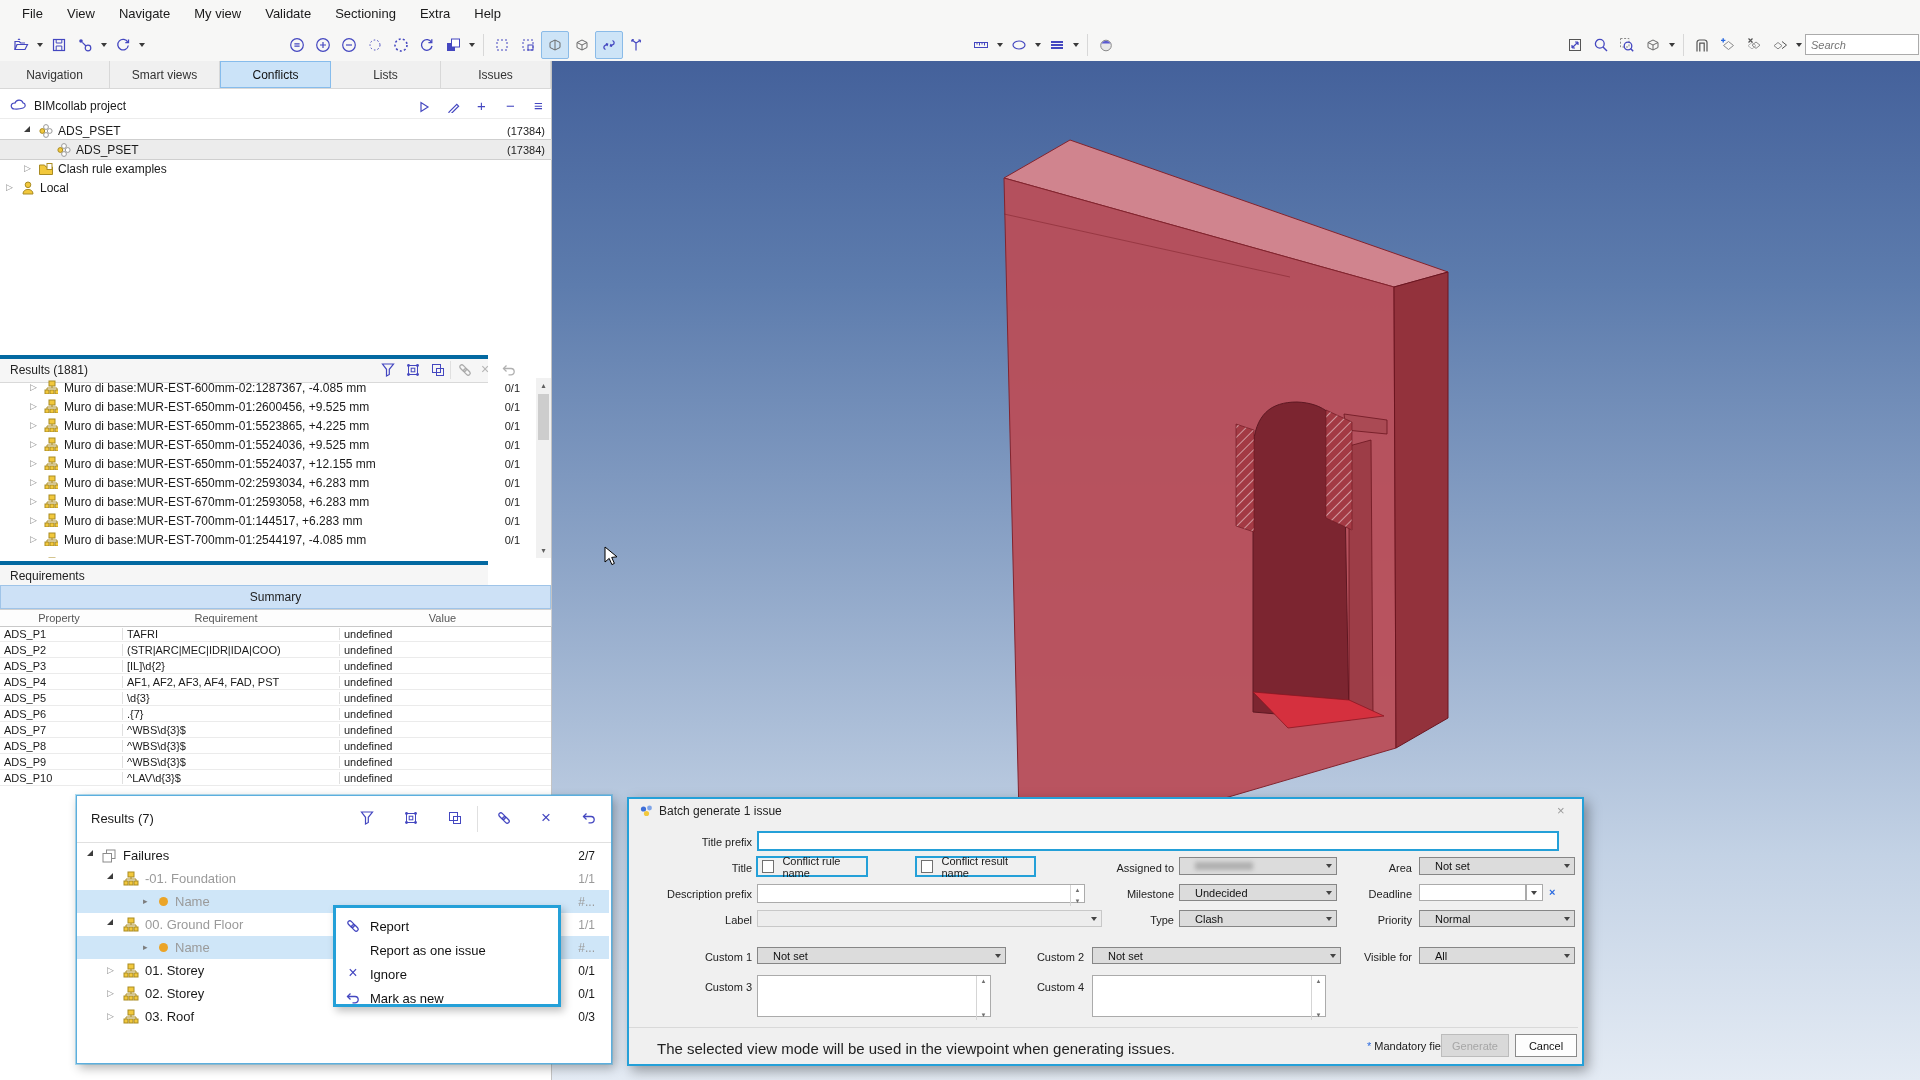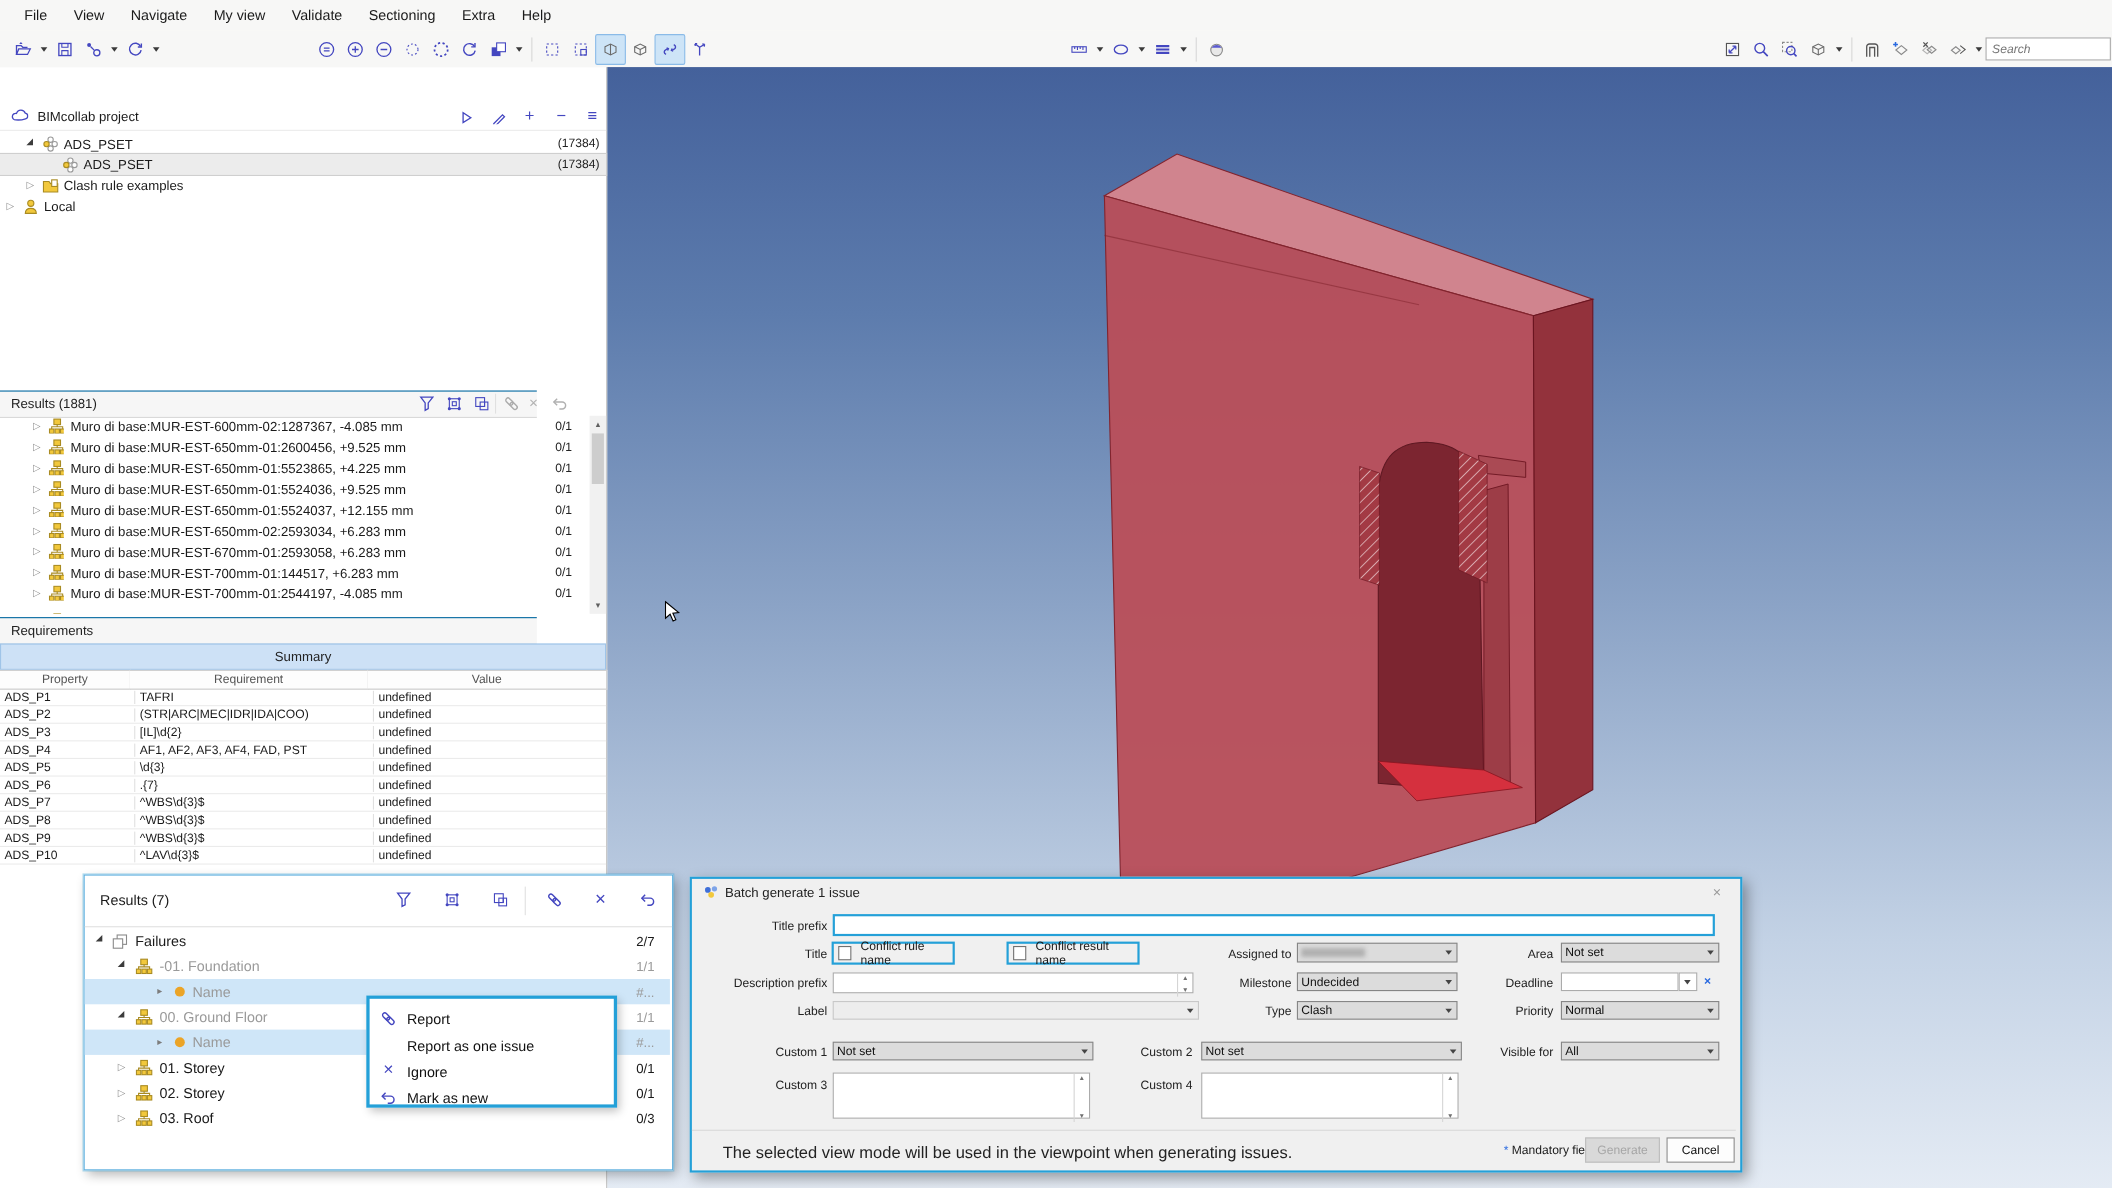--- a/index.html
+++ b/index.html
@@ -24,21 +24,21 @@
   .tab{flex:1;border-right:1px solid #d8d8d8;display:flex;align-items:center;justify-content:center;color:#333;background:#f0f0f0}
   .tab.active{background:#cbe3f8;border:1px solid #86bcec;color:#111}
   .phead{position:absolute;left:0;top:33px;width:551px;height:24px;border-bottom:1px solid #ececec}
   .g{display:inline-block;color:#4447c0;font-size:15px;line-height:15px}
   .trow{height:19px;display:flex;align-items:center;position:relative}
   .trow .lbl{font-size:12px;white-space:nowrap}
   .trow .cnt{position:absolute;right:6px;font-size:11px;color:#222}
   .sel{background:#ececec;outline:1px solid #cfcfcf}
   .exp{width:0;height:0;border-right:6px solid #3c3c3c;border-top:6px solid transparent;display:inline-block}
   .col{color:#8f8f8f;font-size:9px;line-height:9px;display:inline-block}
-  .shead{position:absolute;left:0;width:488px;height:23px;background:#f6f6f6;border-top:1px solid #0369a1;border-bottom:1px solid #d9d9d9}
+  .shead{position:absolute;left:0;width:488px;height:23px;background:#f6f6f6;border-top:4px solid #0369a1;border-bottom:1px solid #d9d9d9}
   .shead .t{position:absolute;left:10px;top:4px;font-size:12px;color:#222}
   .grayic{filter:grayscale(1) opacity(.45)}
   #reslist{position:absolute;left:0;top:317px;width:536px;height:180px;overflow:hidden}
   #reslist .trow .cnt{right:16px}
   #vscroll{position:absolute;left:536px;top:317px;width:15px;height:180px;background:#f1f1f1}
   #vscroll .sar{width:15px;height:15px;text-align:center;font-size:8px;color:#606060;line-height:15px}
   #vscroll .thumb{position:absolute;left:2px;top:16px;width:11px;height:46px;background:#cdcdcd}
   
   #sumband{position:absolute;left:0;top:524px;width:549px;height:22px;background:#cde1f6;border:1px solid #9fc4e8;
     display:flex;align-items:center;justify-content:center;color:#222}
@@ -63,21 +63,21 @@
   .mut{color:#9a9a9a}
   .dot{width:9px;height:9px;border-radius:50%;background:#eba427;display:inline-block}
   
   #cmenu{left:333px;top:905px;width:222px;height:96px;background:#fff;border:3px solid #24a0d8;box-shadow:3px 4px 8px rgba(0,0,0,.25)}
   .mi{height:24px;display:flex;align-items:flex-end;font-size:13px;color:#111}
   .mi .mic{width:34px;display:flex;justify-content:center}
   
   #dialog{left:627px;top:797px;width:953px;height:265px;background:#f0f0f0;border:2px solid #24a0d8;box-shadow:4px 5px 12px rgba(0,0,0,.35)}
   .dlbl{position:absolute;font-size:11px;color:#222;text-align:right;white-space:nowrap}
   .din{position:absolute;background:#fff;border:1px solid #ababab}
-  .combo{position:absolute;background:#dcdcdc;border:1px solid #868686;display:flex;align-items:center;font-size:11px;padding-left:3px;color:#111}
+  .combo{position:absolute;background:#dcdcdc;border:1px solid #868686;display:flex;align-items:center;font-size:11px;padding-left:15px;color:#111}
   .combo .cc{position:absolute;right:4px;top:6px;width:0;height:0;border:3px solid transparent;border-top:4px solid #444}
   .combo.dis{background:#ededed;border-color:#c8c8c8}
   .cbbox{position:absolute;border:2px solid #24a0d8;display:flex;align-items:center;padding-left:4px;gap:8px;font-size:11px}
   .cbx{width:11px;height:11px;background:#fff;border:1px solid #707070;display:inline-block}
   .spin{position:absolute;right:0;top:0;width:13px;height:100%;border-left:1px solid #d5d5d5;display:flex;flex-direction:column;
     align-items:center;justify-content:space-between;color:#707070;font-size:6px;padding:2px 0}
   .btn{position:absolute;height:21px;display:flex;align-items:center;justify-content:center;font-size:11px}
   #cursor{left:604px;top:546px;width:20px;height:22px;z-index:50}
 </style>
 </head>
@@ -491,20 +491,27 @@
     <polygon points="1344,414 1387,420 1387,434 1346,430" fill="#aa4a54" stroke="#6b1520" stroke-width="0.8"></polygon>
 
     <polygon points="1236,424 1254,430 1254,532 1236,526" fill="url(#hatch)" stroke="#6b1520" stroke-width="0.6"></polygon>
     <polygon points="1326,410 1352,422 1352,530 1326,518" fill="url(#hatch)" stroke="#6b1520" stroke-width="0.6"></polygon>
 
     <polygon points="1253,692 1349,700 1384,716 1288,728" fill="#d5303e" stroke="#8a1722" stroke-width="0.8"></polygon>
   </svg>
 </div>
 
 <div id="leftpanel" class="abs">
+  <div id="tabs">
+    <div class="tab">Navigation</div>
+    <div class="tab">Smart views</div>
+    <div class="tab active">Conflicts</div>
+    <div class="tab">Lists</div>
+    <div class="tab">Issues</div>
+  </div>
 
   <div class="phead">
     <svg class="ic16 abs" style="left:10px;top:4px">
         <use href="#i-cloudb"></use>
       </svg>
     <span class="abs" style="left:34px;top:5px">BIMcollab project</span>
     <svg class="ic14 abs" style="left:416px;top:5px">
         <use href="#i-play"></use>
       </svg>
     <svg class="ic14 abs" style="left:446px;top:5px">

